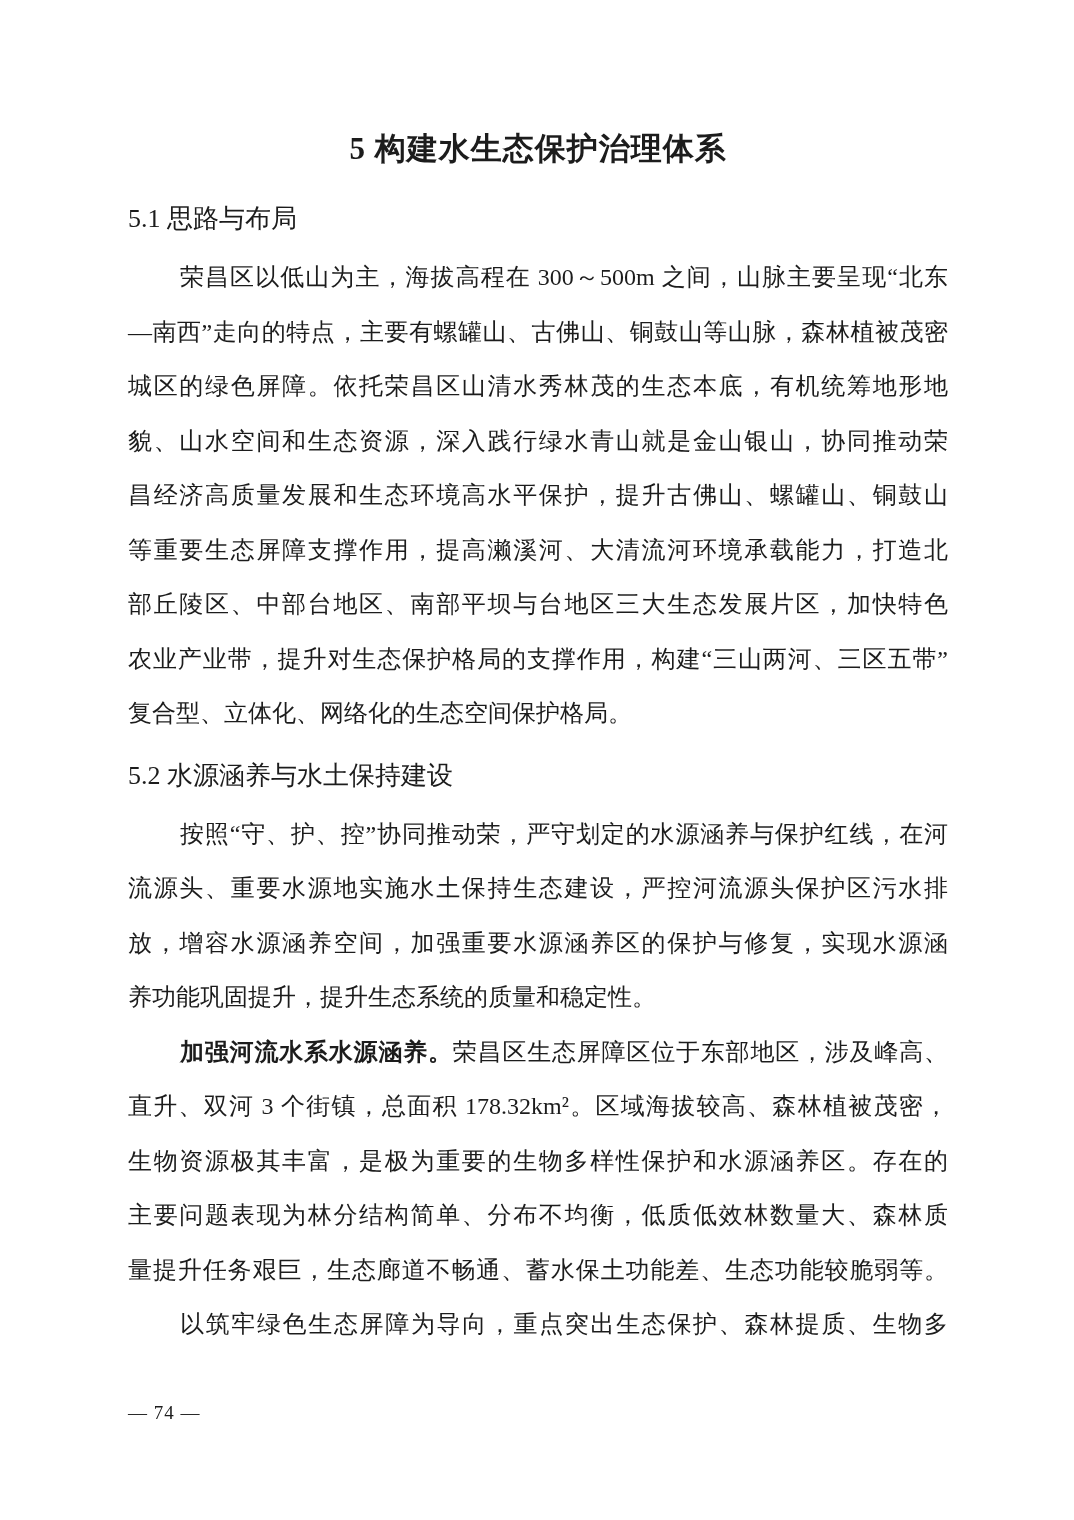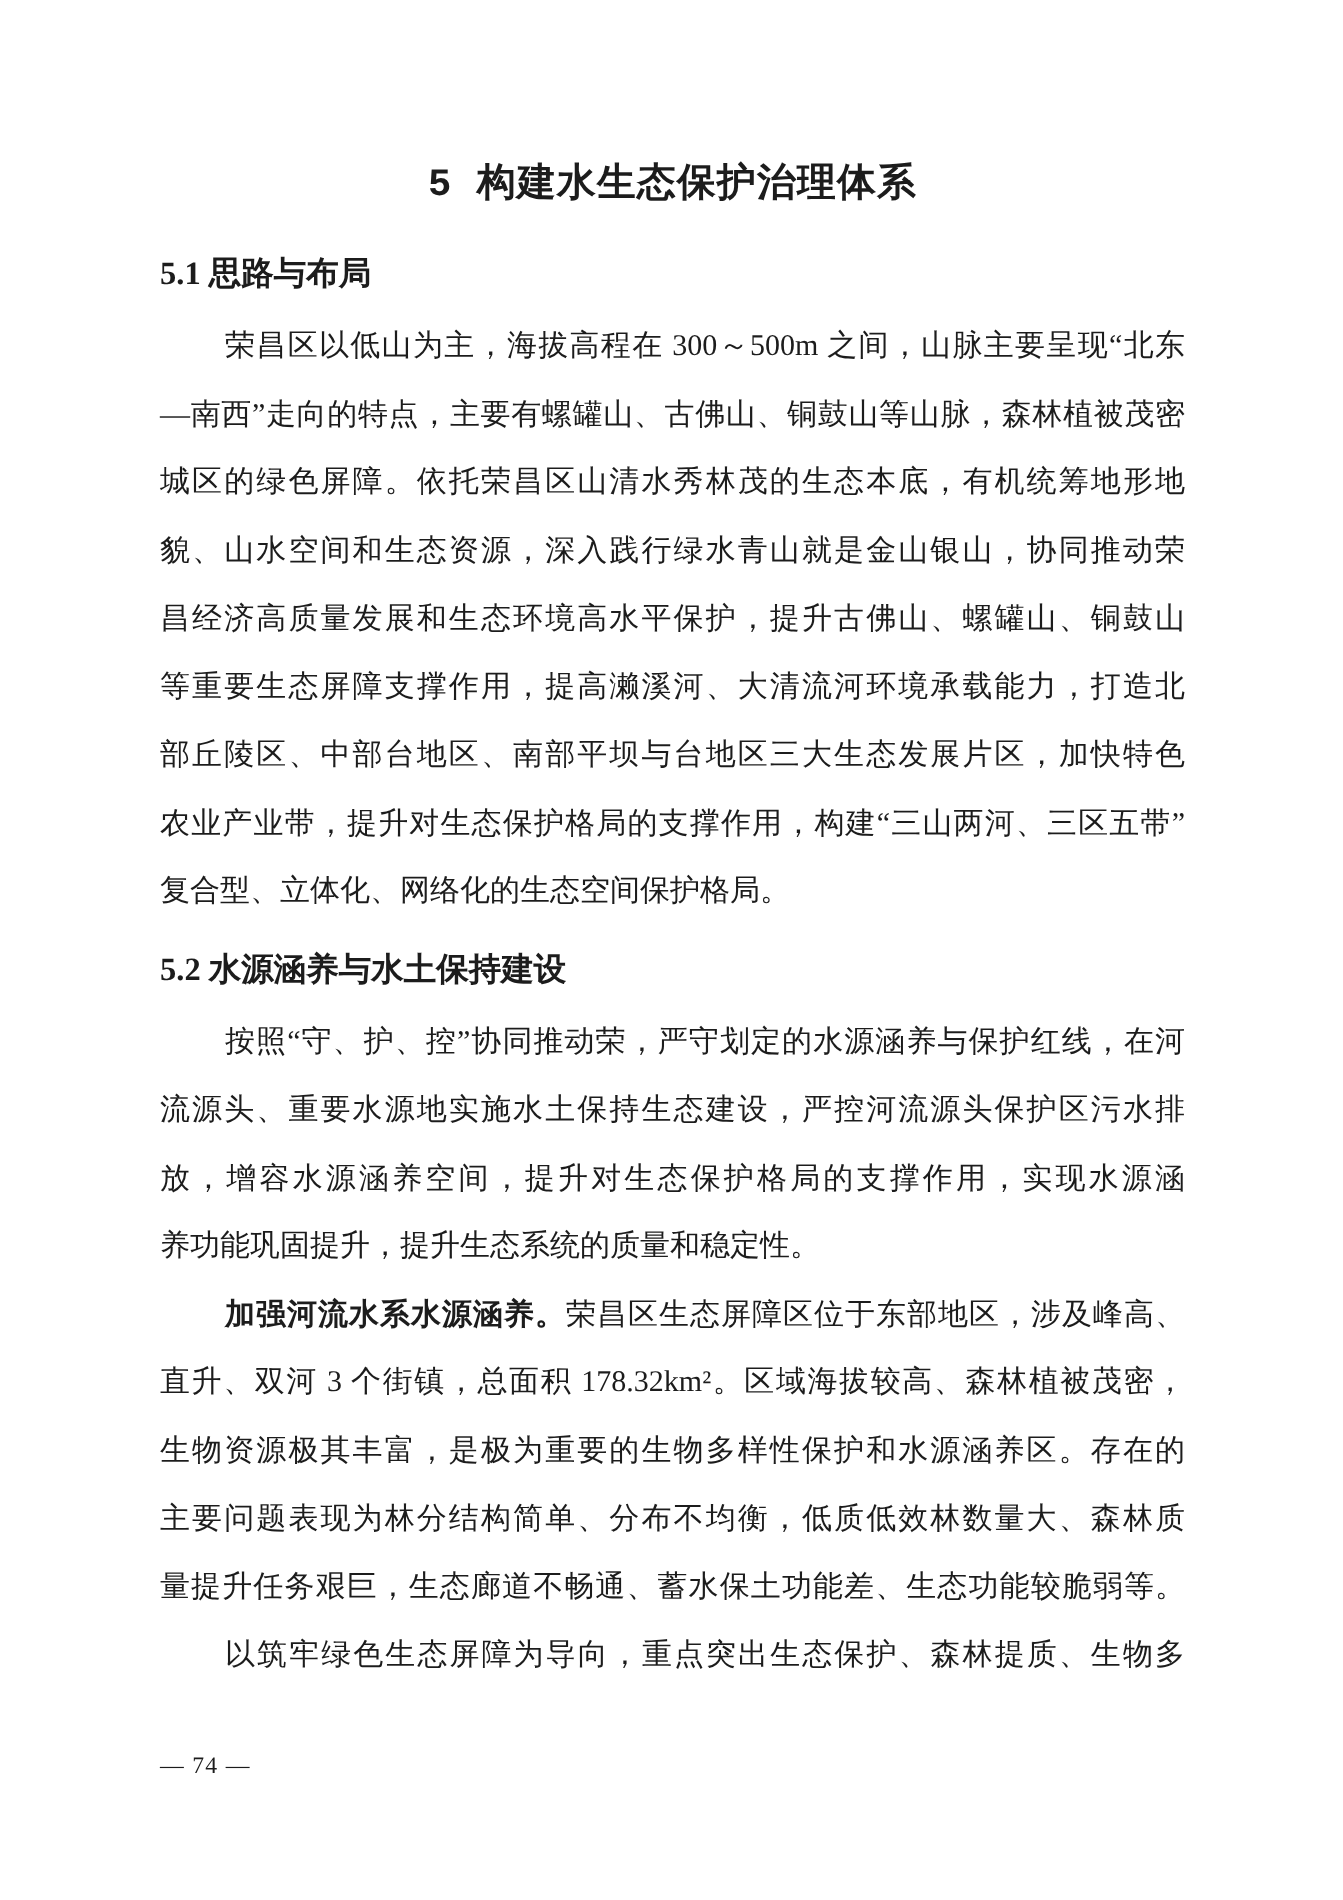--- a/index.html
+++ b/index.html
@@ -17,25 +17,24 @@
     background: #ffffff;
     padding: 0 126px 0 128px;
   }
   .doc-title {
     margin-top: 126px;
     font-size: 31px;
     font-weight: bold;
     line-height: 46px;
     text-align: center;
     letter-spacing: 1px;
-    font-family: Liberation Mono, monospace;
   }
   .section-heading {
     font-size: 26px;
-    font-weight: bold;
+    font-weight: normal;
     line-height: 38px;
   }
   .heading-1 { margin-top: 28px; }
   .heading-2 { margin-top: 16px; }
   .paragraph { margin-top: 12px; }
   .paragraph.flush { margin-top: 0; }
   .line {
     font-size: 24px;
     line-height: 54.5px;
     text-align: justify;
@@ -76,21 +75,21 @@
     <div class="line">部丘陵区、中部台地区、南部平坝与台地区三大生态发展片区，加快特色</div>
     <div class="line">农业产业带，提升对生态保护格局的支撑作用，构建“三山两河、三区五带”</div>
     <div class="line last">复合型、立体化、网络化的生态空间保护格局。</div>
   </div>
 
   <h2 class="section-heading heading-2">5.2 水源涵养与水土保持建设</h2>
 
   <div class="paragraph">
     <div class="line indent">按照“守、护、控”协同推动荣，严守划定的水源涵养与保护红线，在河</div>
     <div class="line">流源头、重要水源地实施水土保持生态建设，严控河流源头保护区污水排</div>
-    <div class="line">放，增容水源涵养空间，提升对生态保护格局的支撑作用，实现水源涵</div>
+    <div class="line">放，增容水源涵养空间，加强重要水源涵养区的保护与修复，实现水源涵</div>
     <div class="line last">养功能巩固提升，提升生态系统的质量和稳定性。</div>
   </div>
 
   <div class="paragraph flush">
     <div class="line indent"><span class="bold">加强河流水系水源涵养。</span><span>荣昌区生态屏障区位于东部地区，涉及峰高、</span></div>
     <div class="line">直升、双河 3 个街镇，总面积 178.32km²。区域海拔较高、森林植被茂密，</div>
     <div class="line">生物资源极其丰富，是极为重要的生物多样性保护和水源涵养区。存在的</div>
     <div class="line">主要问题表现为林分结构简单、分布不均衡，低质低效林数量大、森林质</div>
     <div class="line">量提升任务艰巨，生态廊道不畅通、蓄水保土功能差、生态功能较脆弱等。</div>
   </div>

